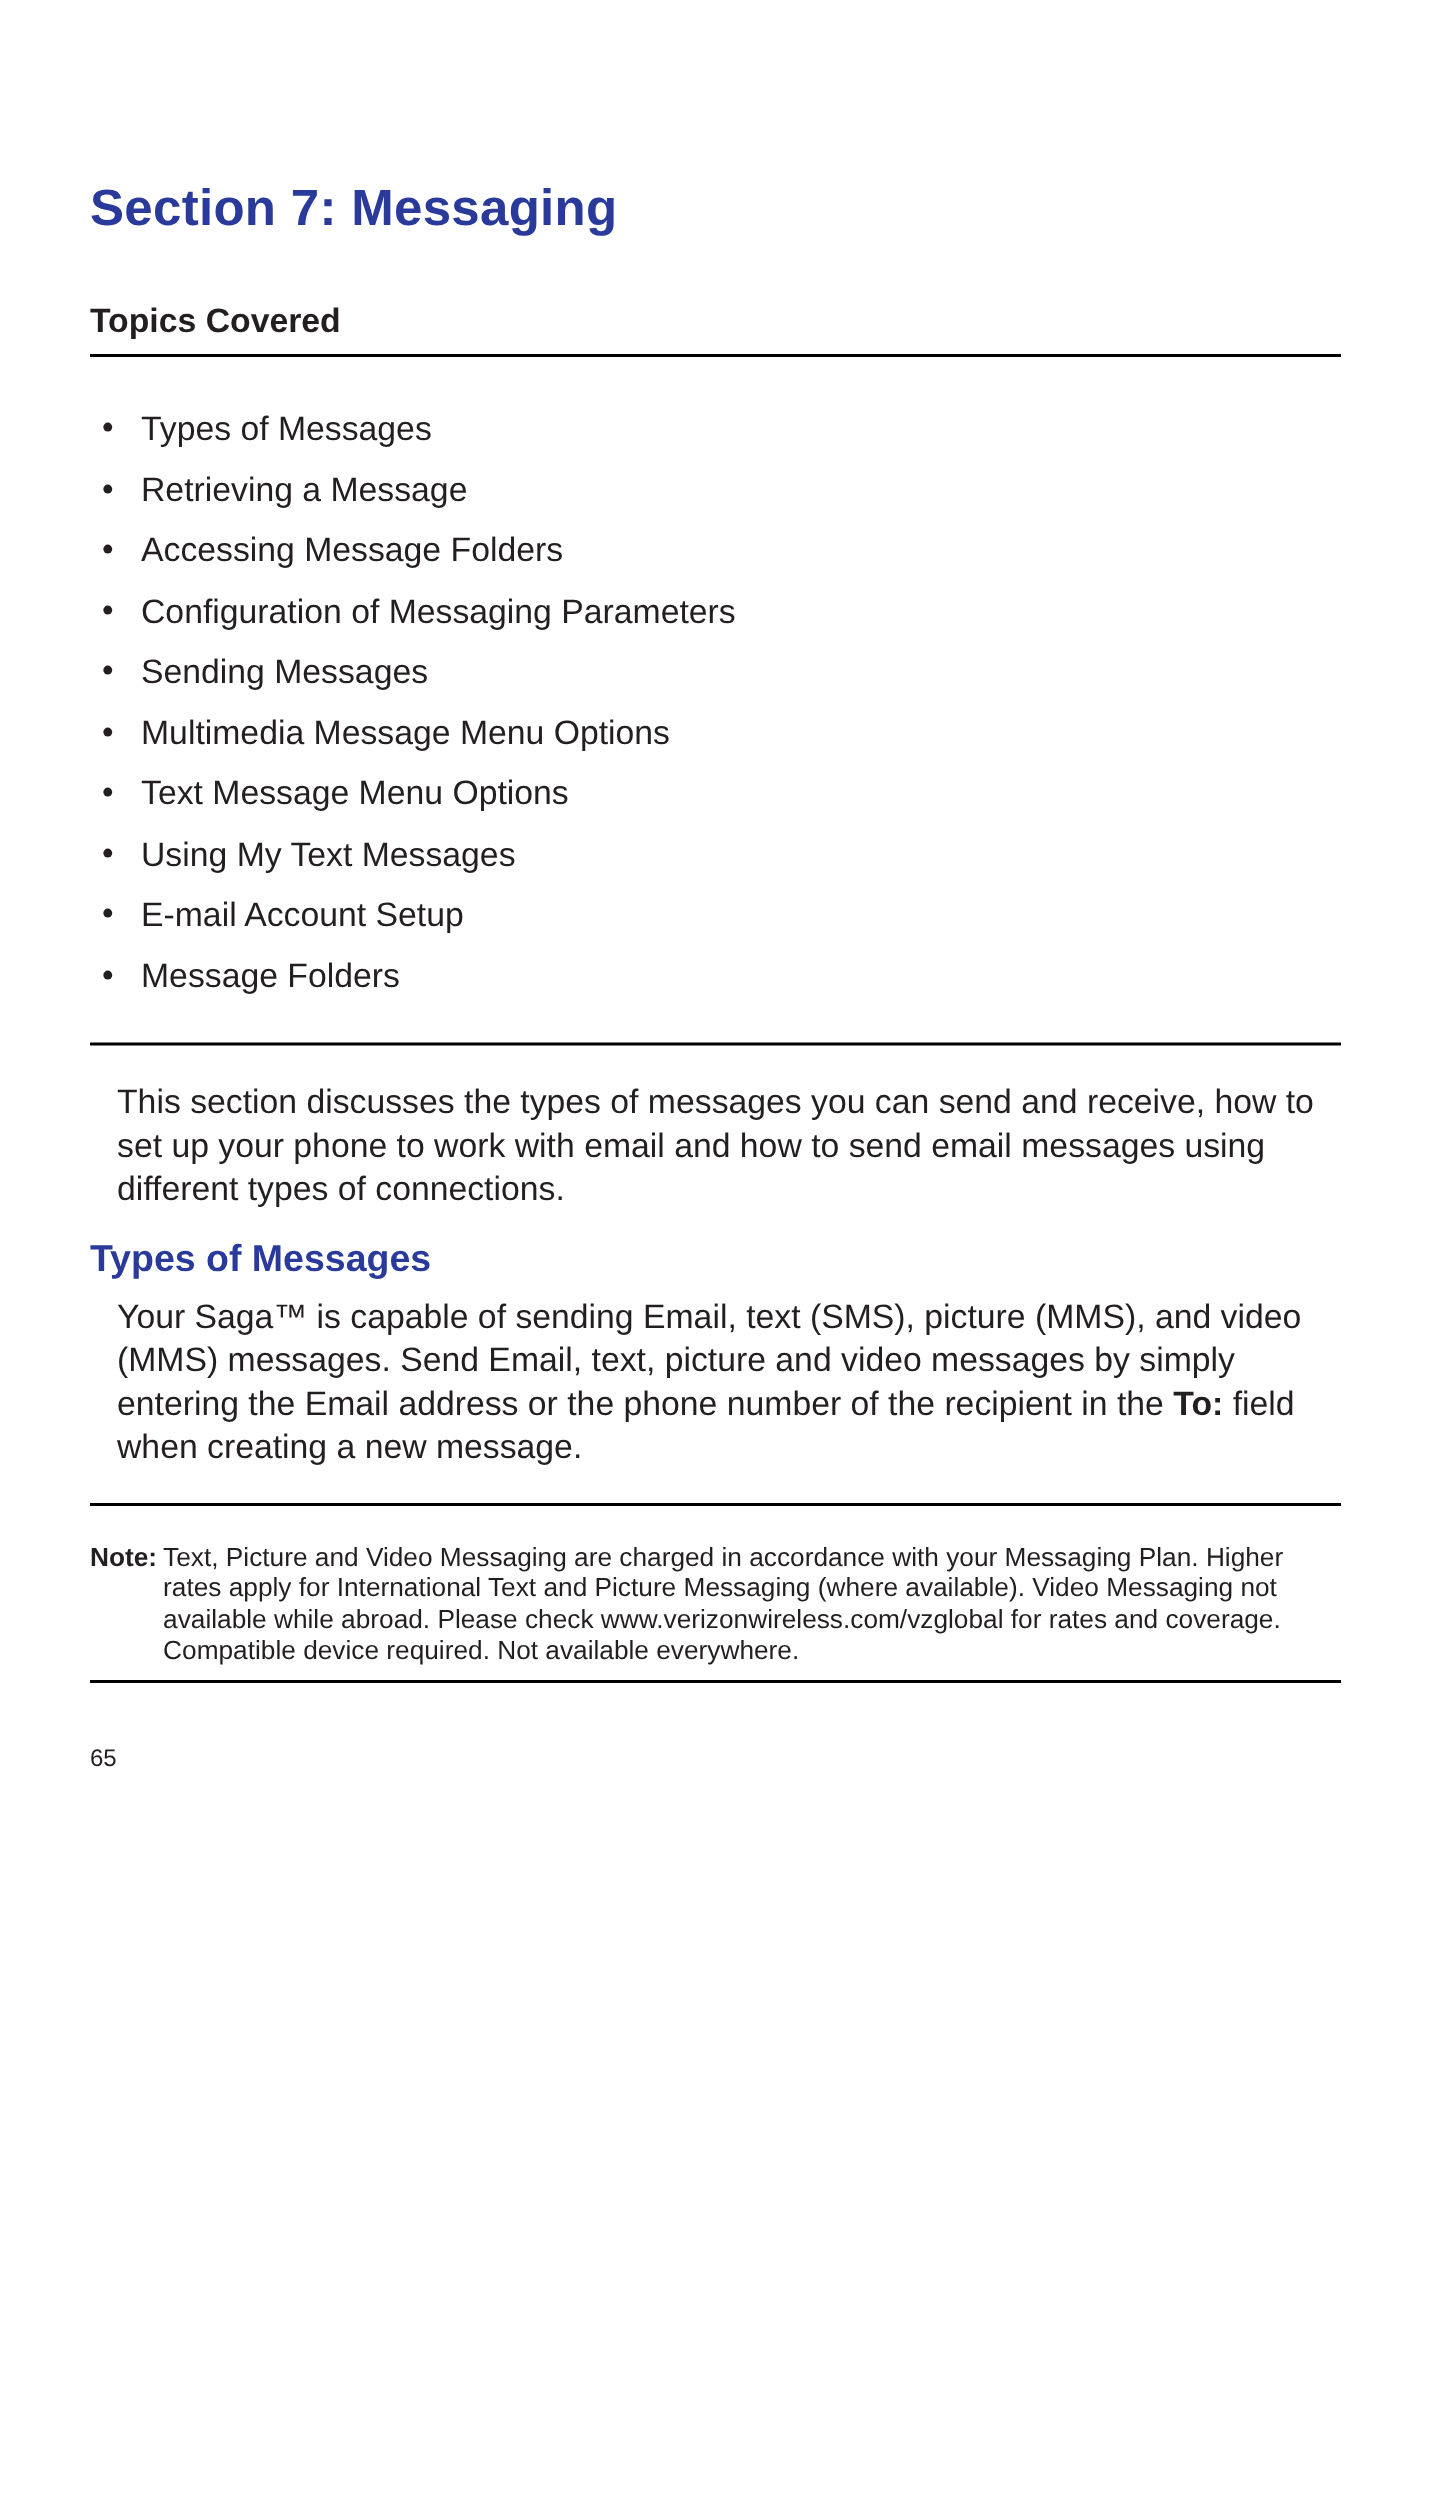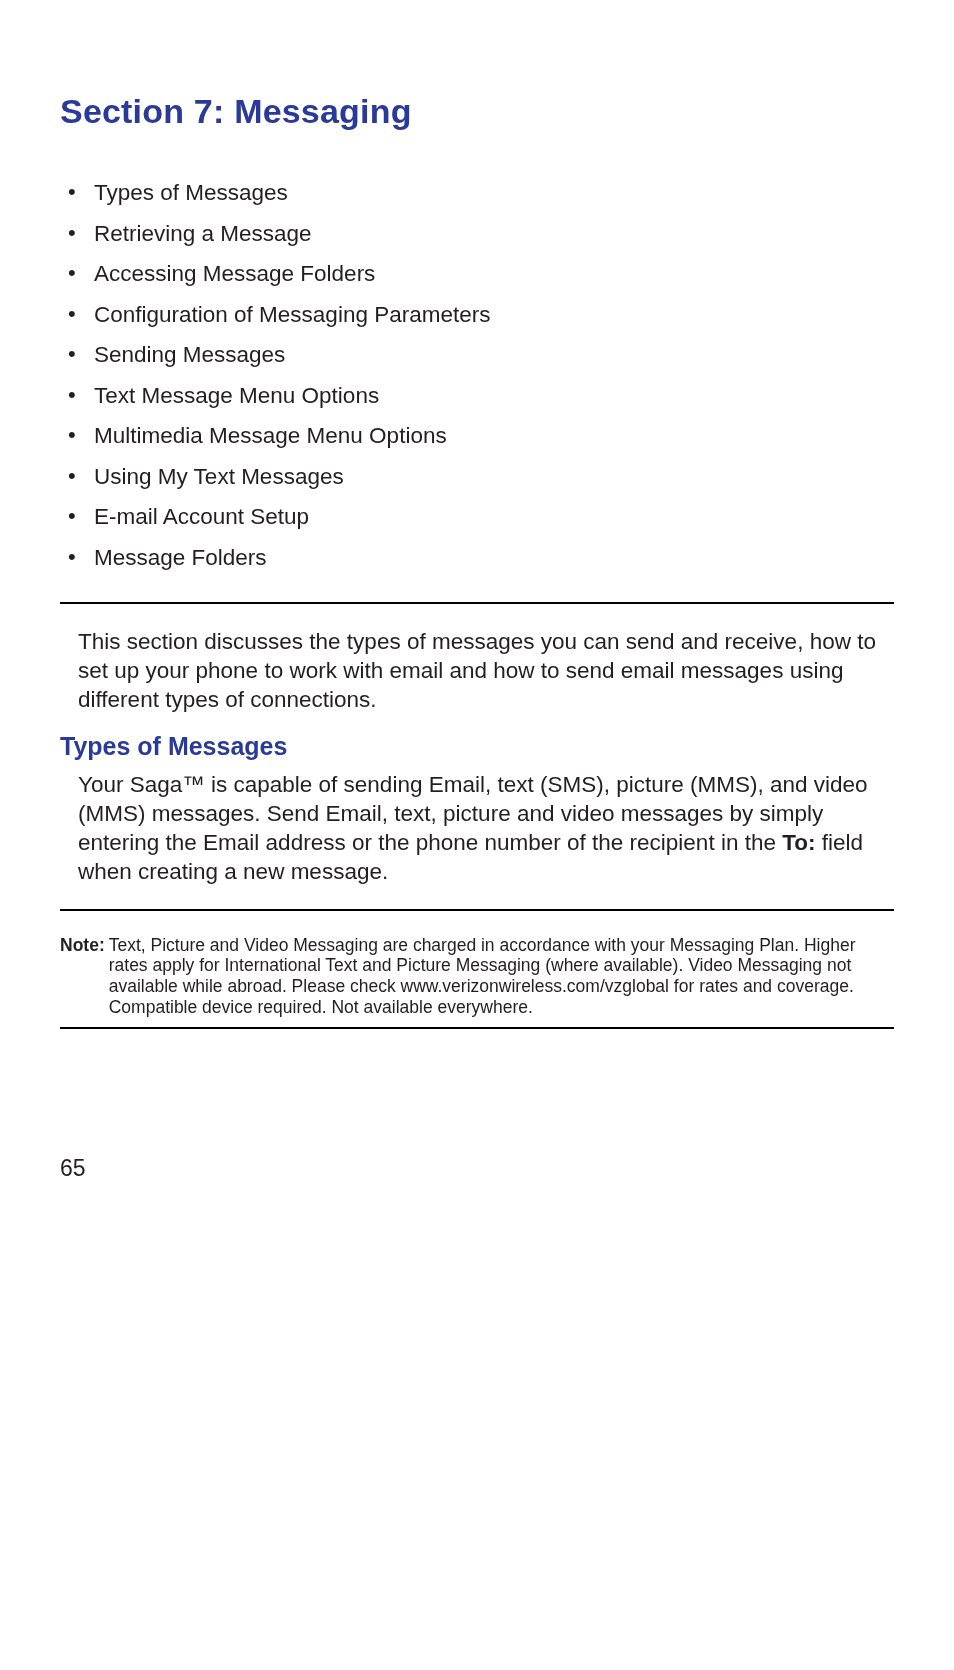--- a/index.html
+++ b/index.html
@@ -9,21 +9,21 @@
     width: 954px;
     height: 1670px;
     font-family: "Helvetica Neue", Helvetica, Arial, sans-serif;
     -webkit-font-smoothing: antialiased;
     color: #231f20;
   }
   .page {
     box-sizing: border-box;
     width: 954px;
     height: 1482px;
-    padding: 92px 60px 0 60px;
+    padding: 120px 60px 0 60px;
     position: relative;
   }
   .section-title {
     color: #2a3a9a;
     font-weight: 800;
     font-size: 34px;
     letter-spacing: 0.2px;
     margin: 0 0 42px 0;
     font-stretch: condensed;
   }
@@ -88,41 +88,42 @@
     flex: 0 0 auto;
     padding-right: 4px;
   }
   .note-text {
     flex: 1 1 auto;
   }
   .page-number {
     position: absolute;
     left: 60px;
     bottom: 300px;
-    font-size: 23px;
+    font-size: 16px;
     font-stretch: condensed;
   }
   .bold { font-weight: 700; }
 </style>
 </head>
 <body>
 
 <div class="page">
 
   <h1 class="section-title">Section 7: Messaging</h1>
 
+  <div class="topics-heading">Topics Covered</div>
 
   <ul class="topics">
     <li>Types of Messages</li>
     <li>Retrieving a Message</li>
     <li>Accessing Message Folders</li>
     <li>Configuration of Messaging Parameters</li>
     <li>Sending Messages</li>
+    <li>Multimedia Message Menu Options</li>
     <li>Text Message Menu Options</li>
-    <li>Multimedia Message Menu Options</li>
     <li>Using My Text Messages</li>
     <li>E-mail Account Setup</li>
     <li>Message Folders</li>
   </ul>
 
   <p class="body-text">This section discusses the types of messages you can send and receive, how to set up your phone to work with email and how to send email messages using different types of connections.</p>
 
   <h2 class="sub-heading">Types of Messages</h2>
 
   <p class="body-text"><span>Your Saga™ is capable of sending Email, text (SMS), picture (MMS), and video (MMS) messages. Send Email, text, picture and video messages by simply entering the Email address or the phone number of the recipient in the </span><span class="bold">To:</span><span> field when creating a new message.</span></p>

